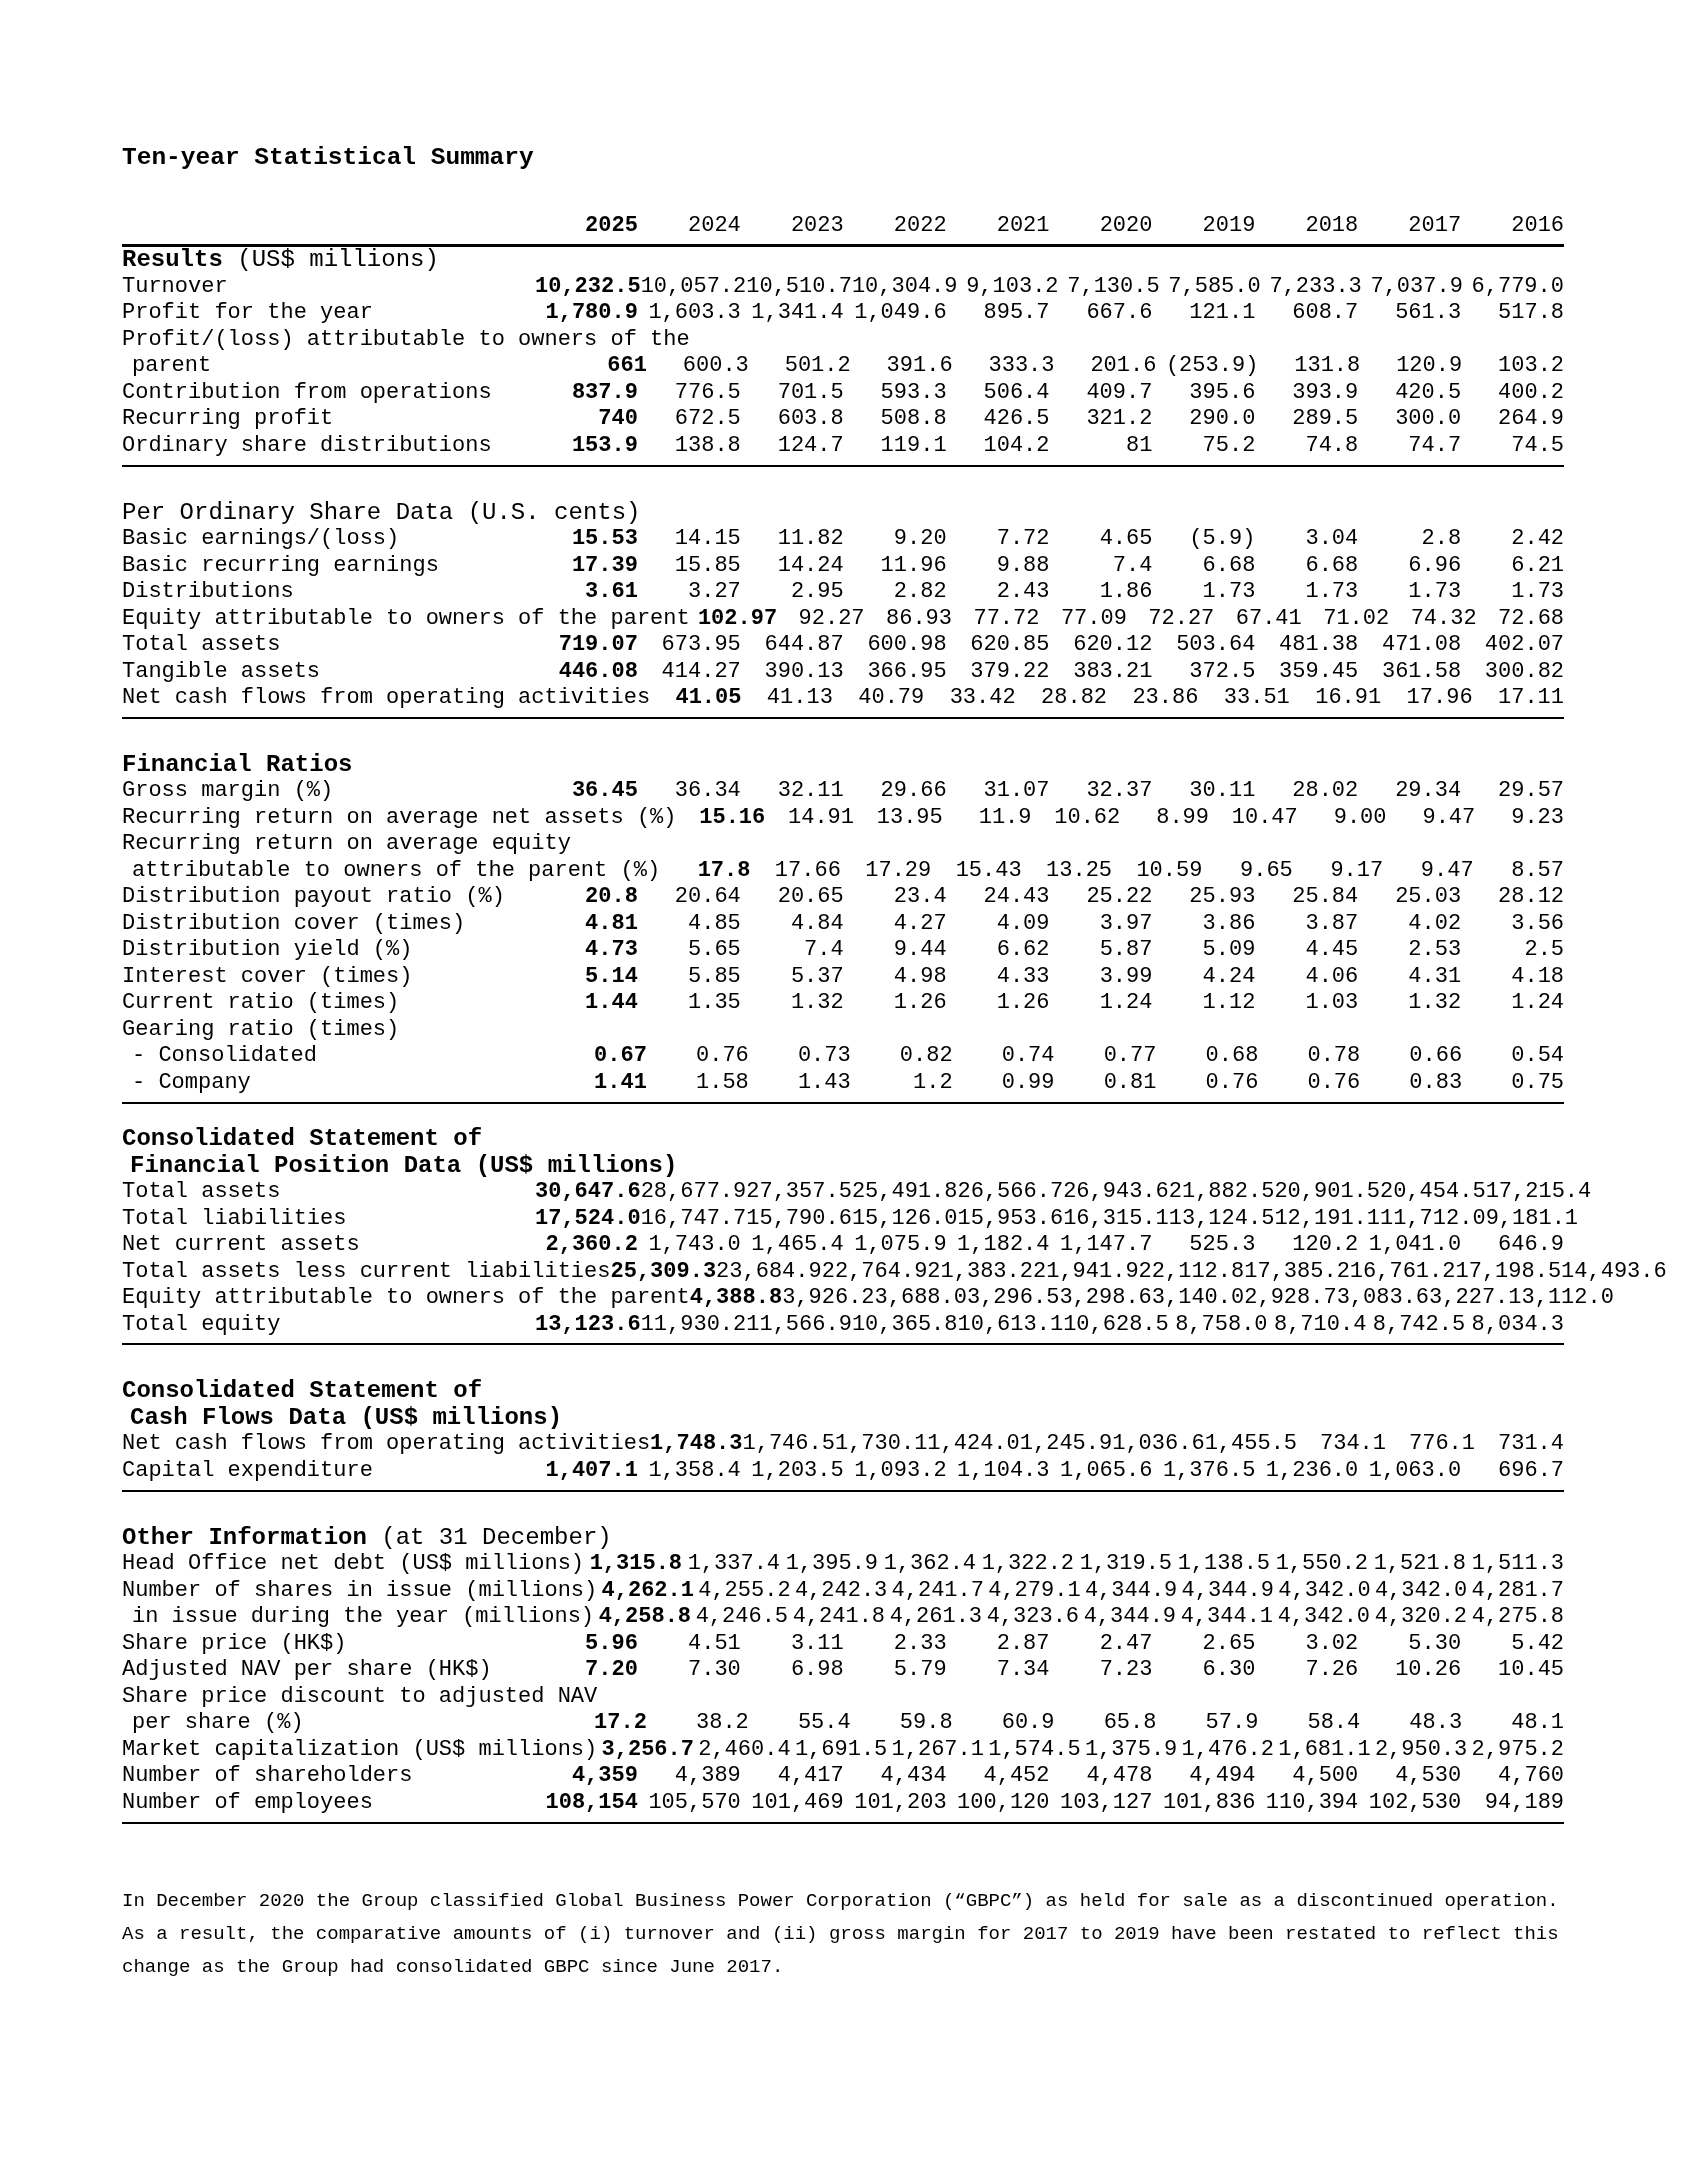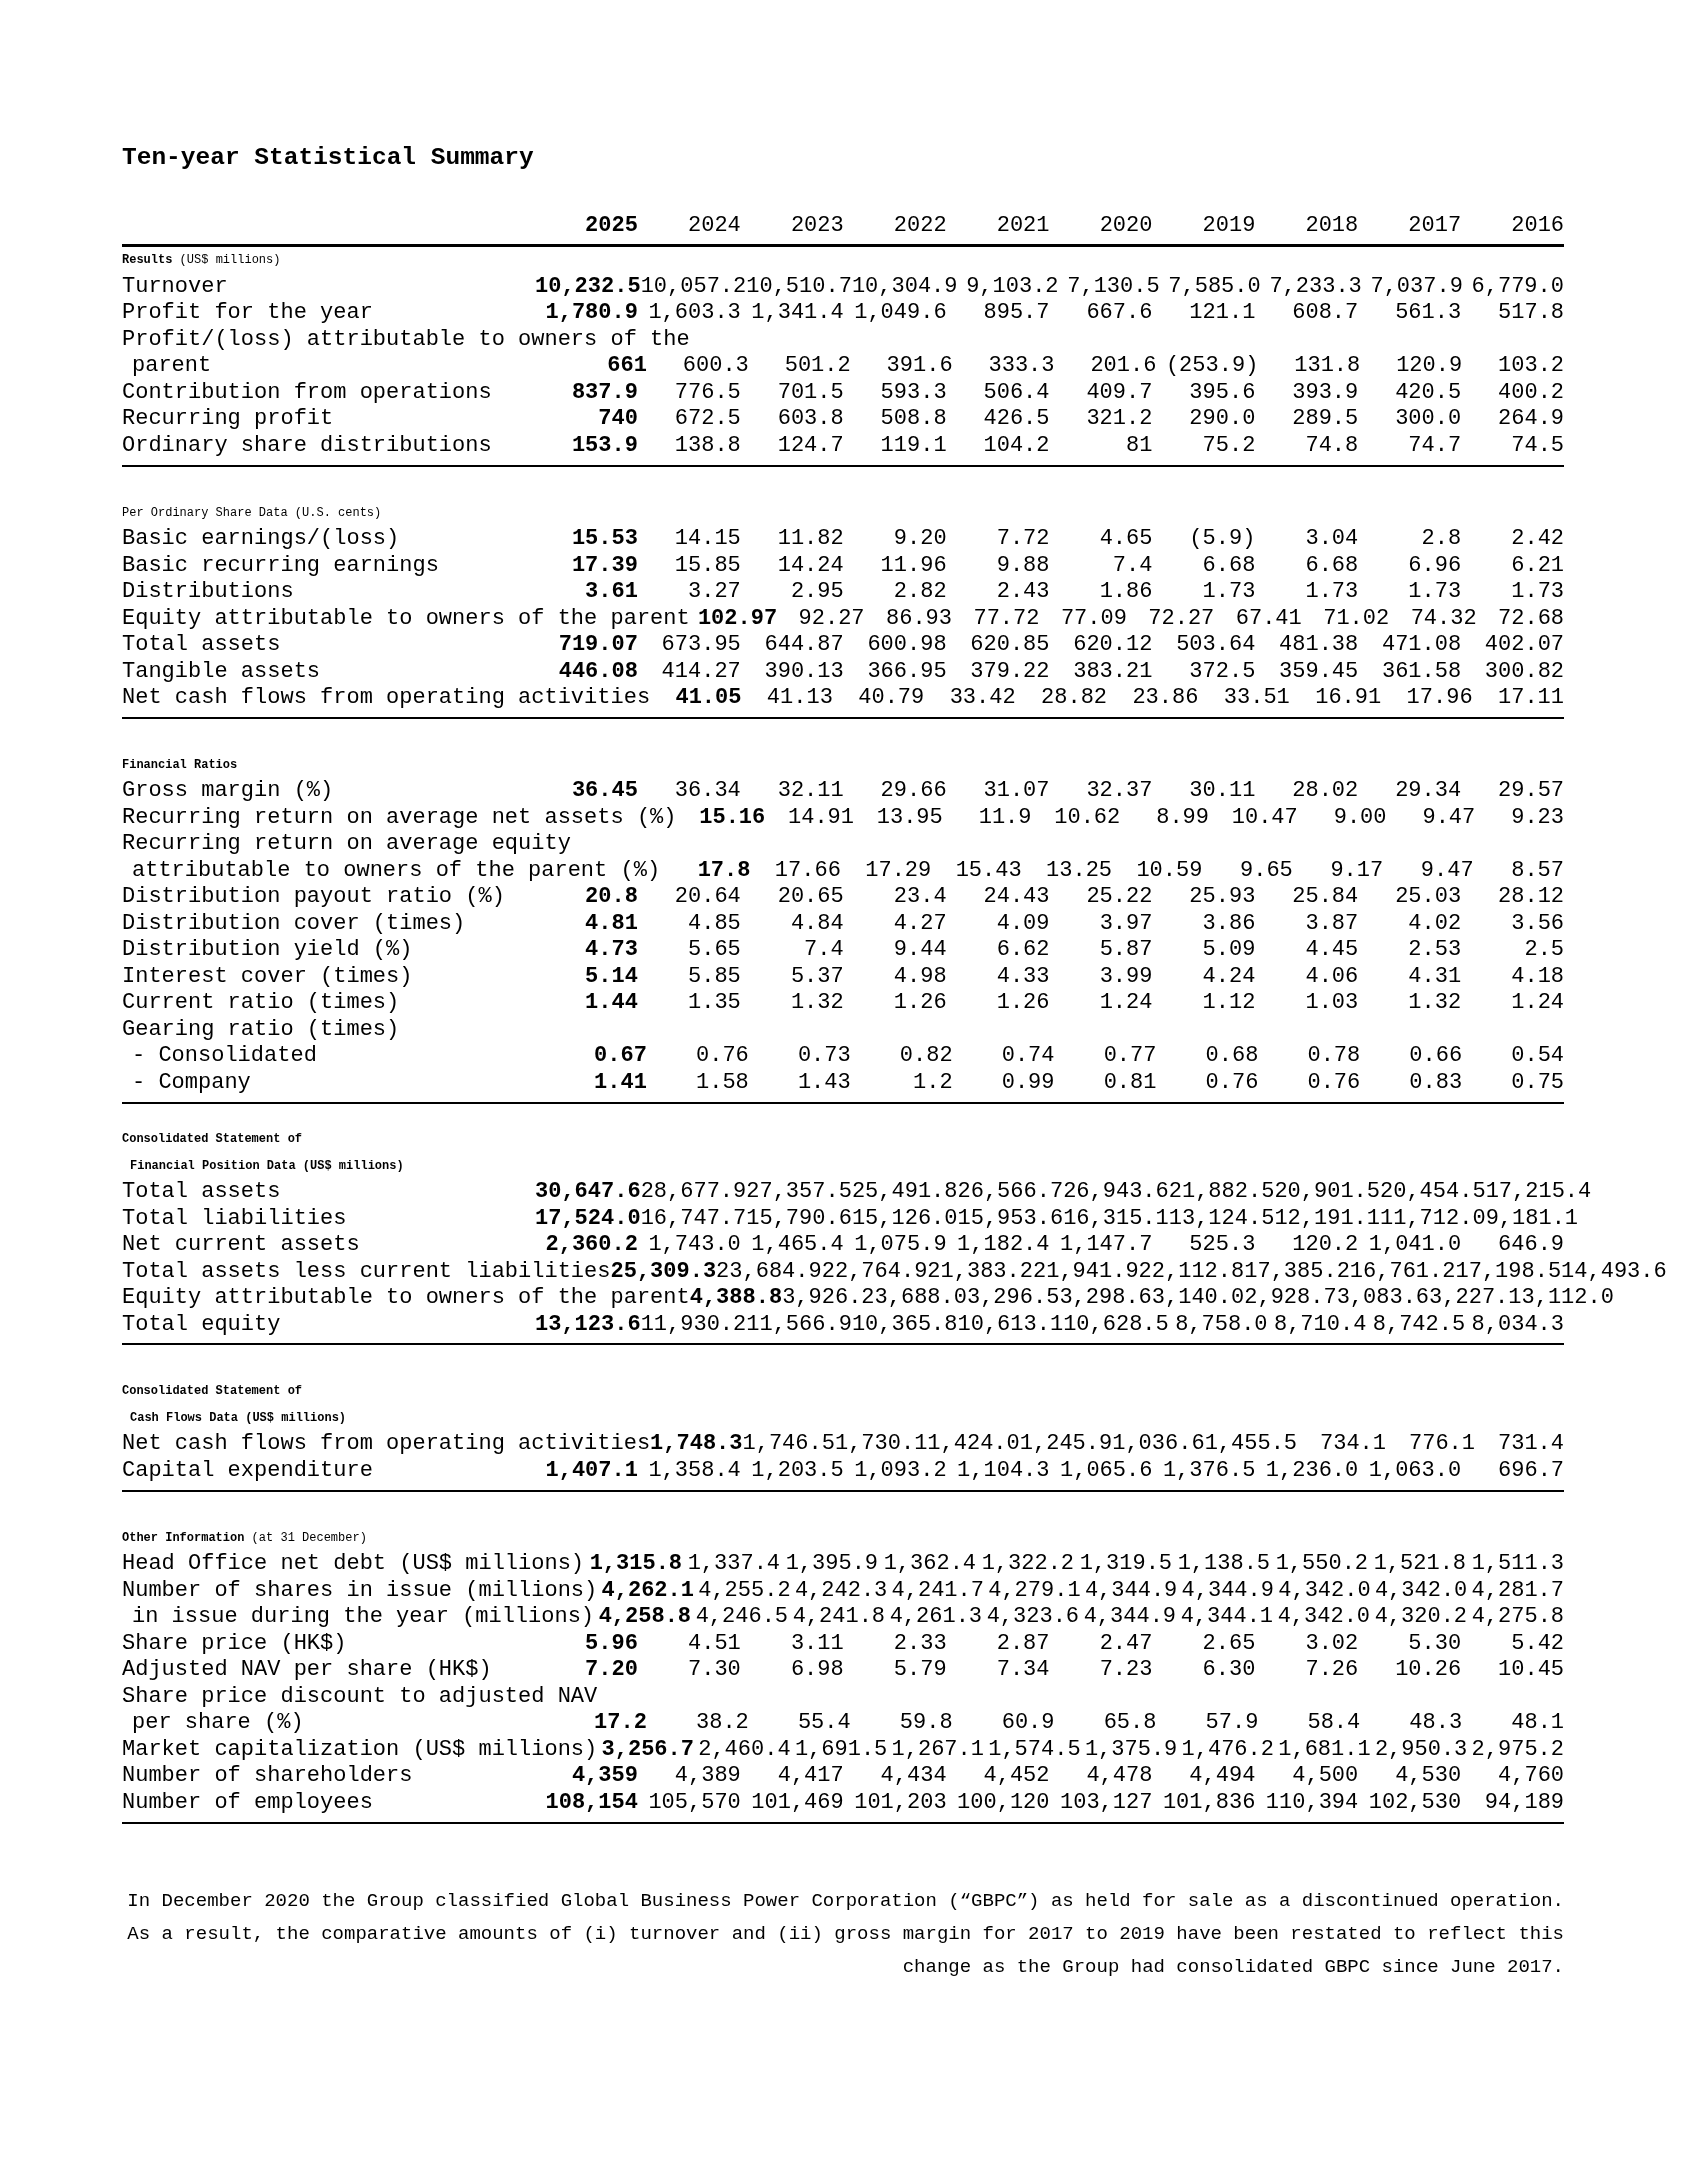--- a/index.html
+++ b/index.html
@@ -47,32 +47,32 @@
   .rule{
     border:none;
     border-top:2.6px solid #000000;
     margin:5.3px 0 0 0;
     height:0;
   }
   .rule.heavy{ border-top-width:3.3px; }
   .sec-gap{ height:33px; }
   .sec-gap.small{ height:22.5px; }
   .sec-head-line{
-    font-size:12px;
+    font-size:24px;
     line-height:26.5px;
     height:26.5px;
     white-space:nowrap;
   }
   .sec-head-line .b{ font-weight:700; }
   .sec-head-line.indent{ padding-left:8px; }
   .footnote{
     margin-top:61px;
     font-size:19px;
     line-height:33px;
-    text-align:right;
+    text-align:left;
   }
 </style>
 </head>
 <body>
 
 <div class="page">
   <div class="content">
     <div class="doc-title">Ten-year Statistical Summary</div>
     <div id="table-root">
         <div class="trow years-row">

